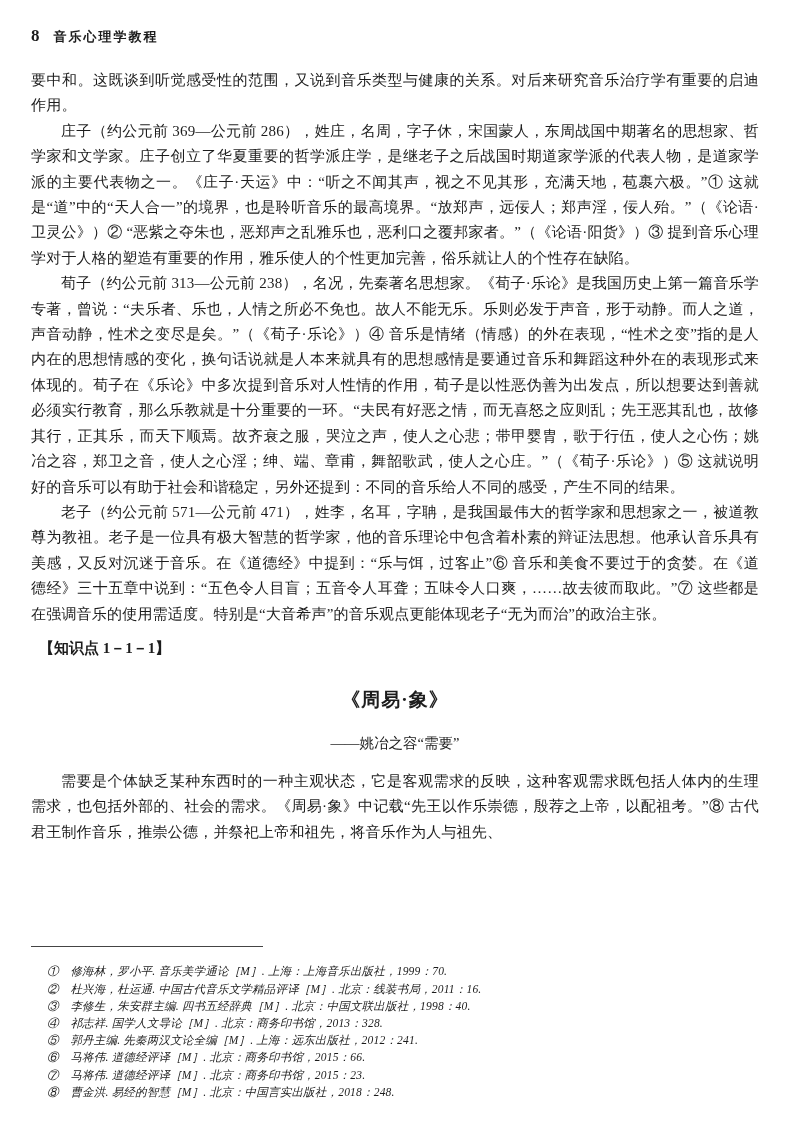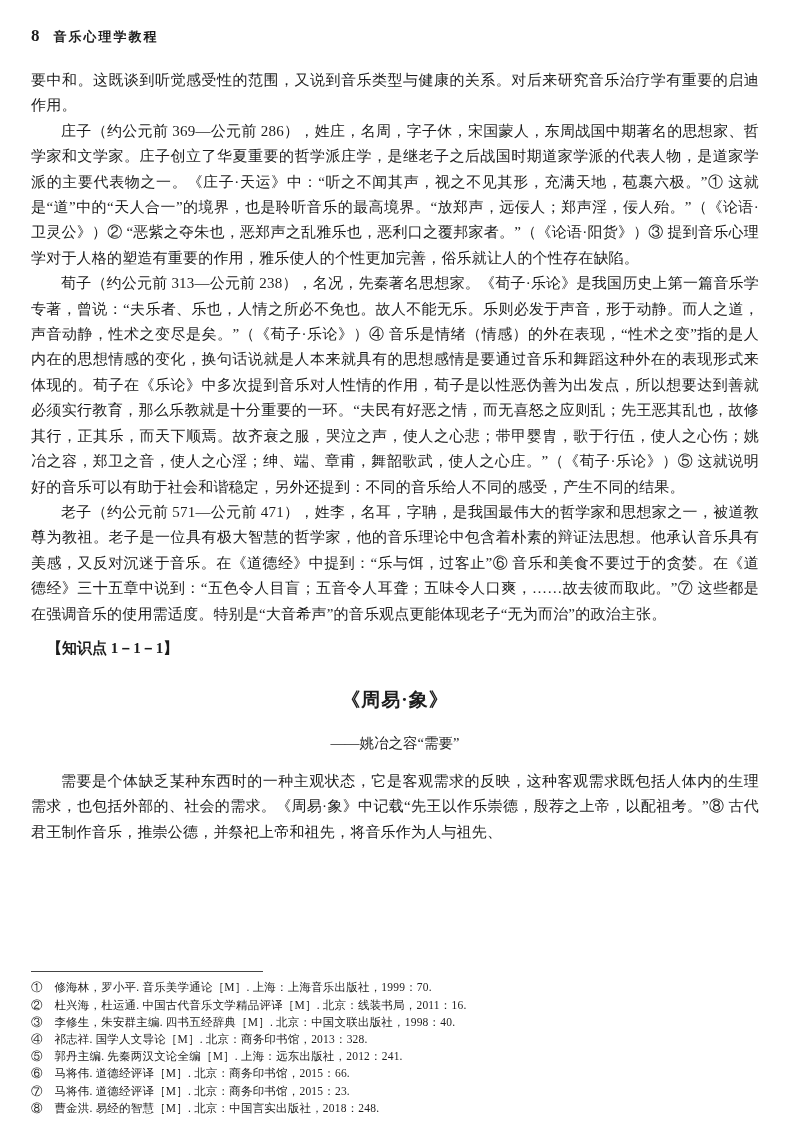--- a/index.html
+++ b/index.html
@@ -40,21 +40,21 @@
   .para {
     margin: 0;
     font-size: 15px;
     line-height: 25.4px;
     text-align: justify;
     text-indent: 2em;
     letter-spacing: 0.2px;
   }
   .para.no-indent { text-indent: 0; }
   .knowledge {
-    margin: 9px 0 0 16px;
+    margin: 9px 0 0 8px;
     font-size: 15px;
     line-height: 25px;
     font-weight: bold;
   }
   .section-title {
     margin: 26px 0 21px 0;
     text-align: center;
     font-size: 19px;
     font-weight: bold;
     letter-spacing: 1px;
@@ -68,22 +68,23 @@
     margin-top: auto;
   }
   .fn-sep {
     width: 232px;
     height: 0;
     border-top: 1px solid #444;
     margin: 0 0 7px 0;
   }
   .footnotes {
     list-style: none;
-    margin: 0;
+    margin: 16px;
     padding: 0;
+    font-style: italic;
   }
   .footnote {
     font-size: 11.5px;
     line-height: 17.2px;
     letter-spacing: 0.2px;
     white-space: normal;
   }
 </style>
 </head>
 <body>

